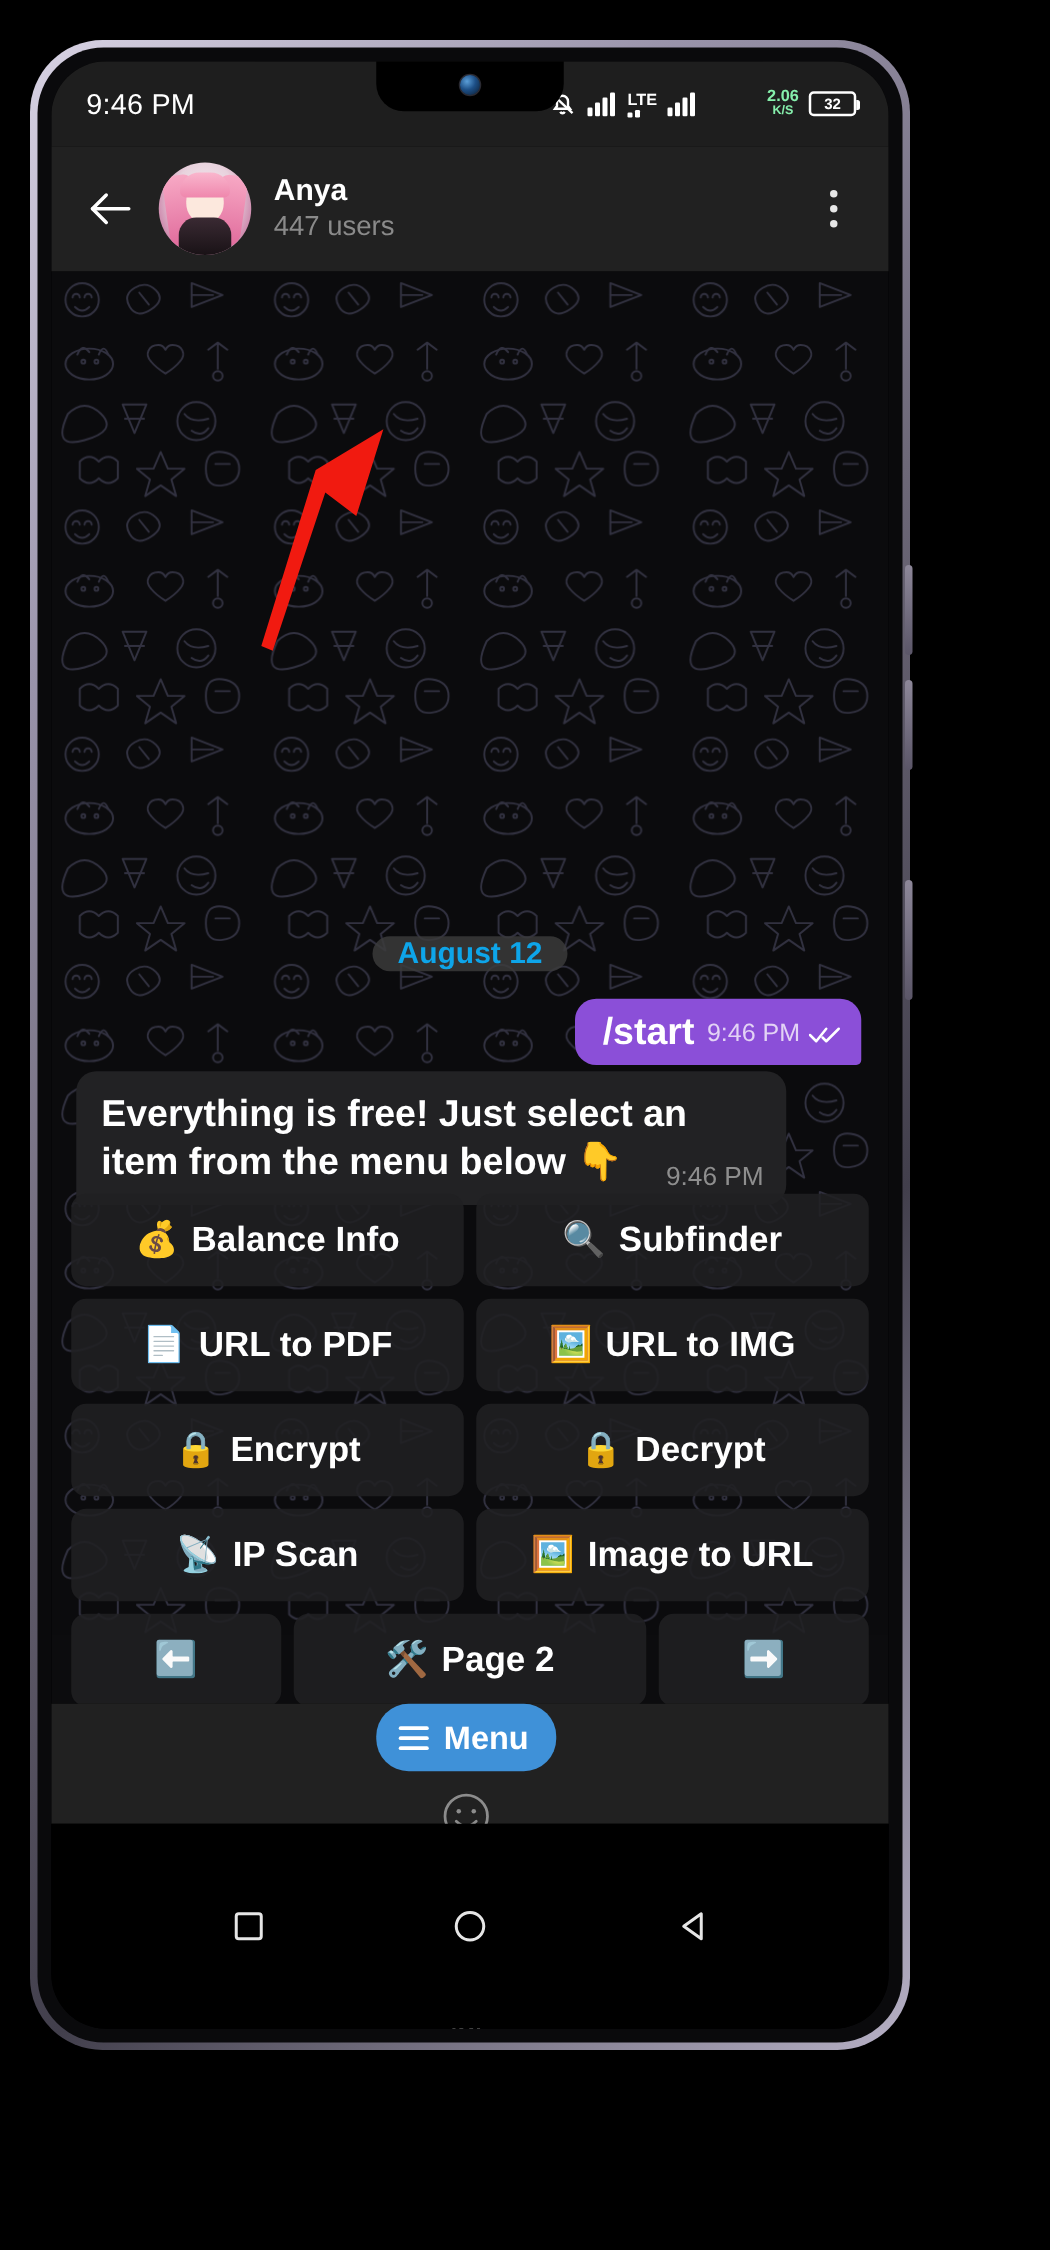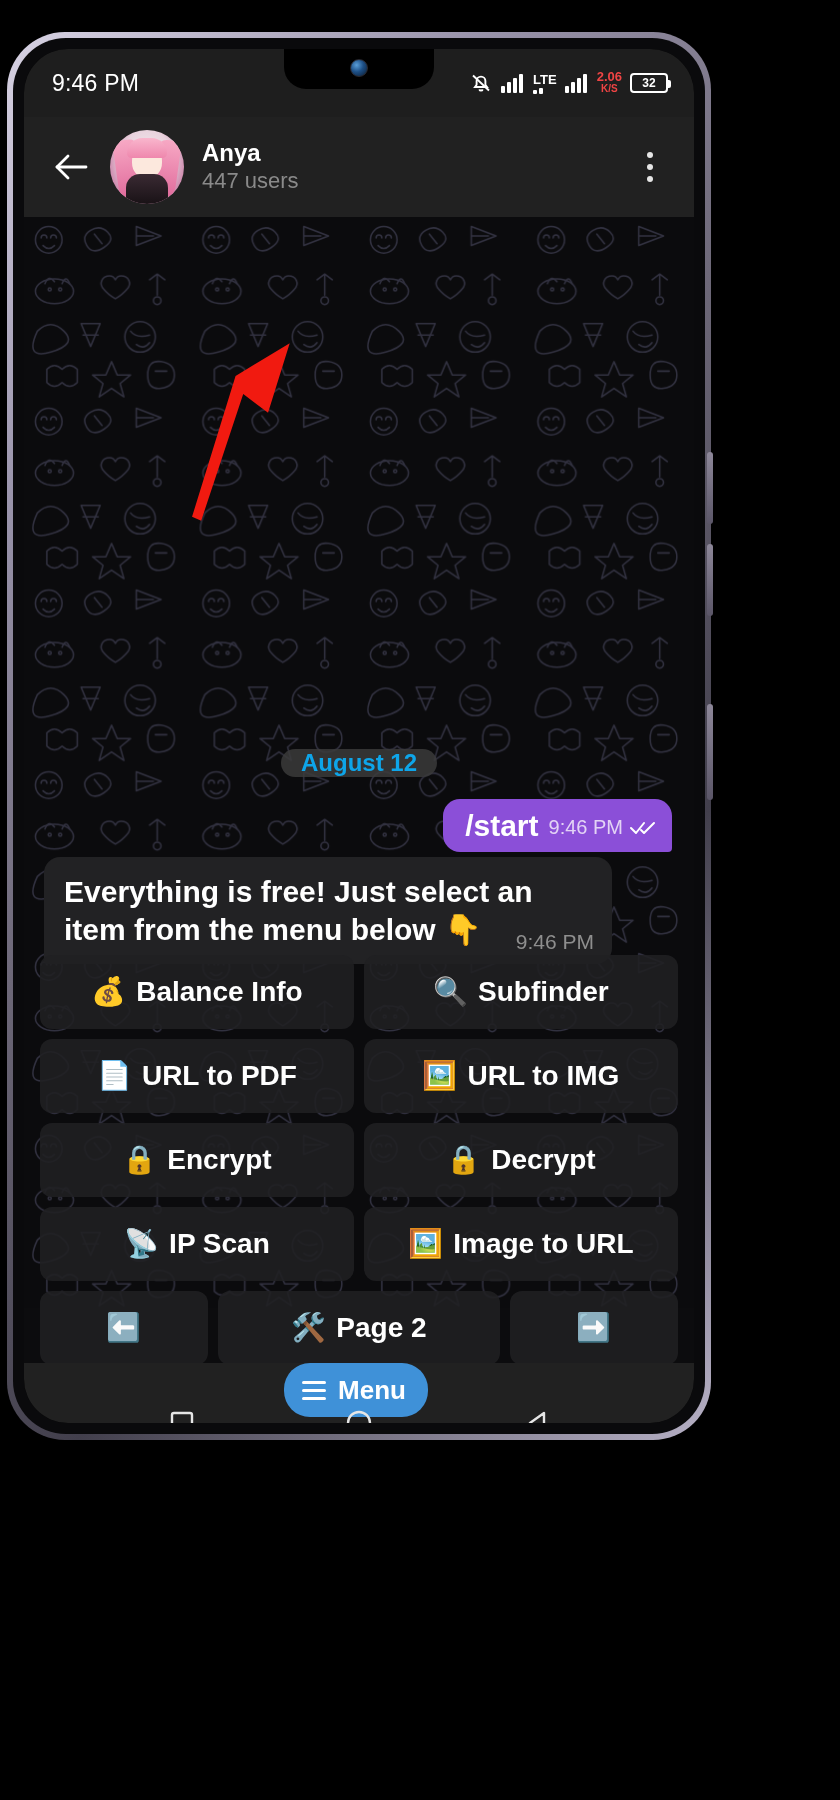--- a/index.html
+++ b/index.html
@@ -6,22 +6,22 @@
   html, body {
     width: 840px; height: 1800px;
     background: #000;
     font-family: "Liberation Sans", sans-serif;
     overflow: hidden;
   }
 
   
   #phone-frame {
     position: absolute;
-    left: 7px; top: 32px;
-    width: 704px; height: 1408px;
+    left: 24px; top: 32px;
+    width: 704px; height: 1608px;
     border-radius: 58px;
     background: linear-gradient(135deg,#d8d3e4 0%, #9a94ab 22%, #6d6878 45%, #423f4c 70%, #b7b1c6 100%);
     padding: 6px;
   }
   #phone-body {
     position: relative;
     width: 100%; height: 100%;
     border-radius: 53px;
     background: #0a0a0c;
     padding: 11px;
@@ -47,21 +47,21 @@
     background: #1e1e1e;
     display: flex; align-items: center;
     justify-content: space-between;
     padding: 0 26px 0 28px;
     z-index: 5;
   }
   #status-time { color:#fff; font-size: 23px; letter-spacing:.2px; }
   #status-right { display:flex; align-items:center; gap:8px; }
   .sb-ico { display:flex; align-items:flex-end; }
   .bar { width:4px; background:#fff; margin-right:2px; border-radius:1px; }
-  .netspeed { color:#ef4444; font-size:13px; line-height:12px; text-align:center; font-weight:bold; }
+  .netspeed { color:#86efac; font-size:13px; line-height:12px; text-align:center; font-weight:bold;margin-left:48px; }
   .netspeed small { display:block; font-size:10px; }
   .battery {
     width:38px; height:20px; border:2px solid #fff; border-radius:4px;
     position:relative; display:flex; align-items:center; justify-content:center;
   }
   .battery::after {
     content:''; position:absolute; right:-5px; top:5px;
     width:3px; height:8px; background:#fff; border-radius:0 2px 2px 0;
   }
   .battery span { font-size:12px; color:#fff; font-weight:bold; }

